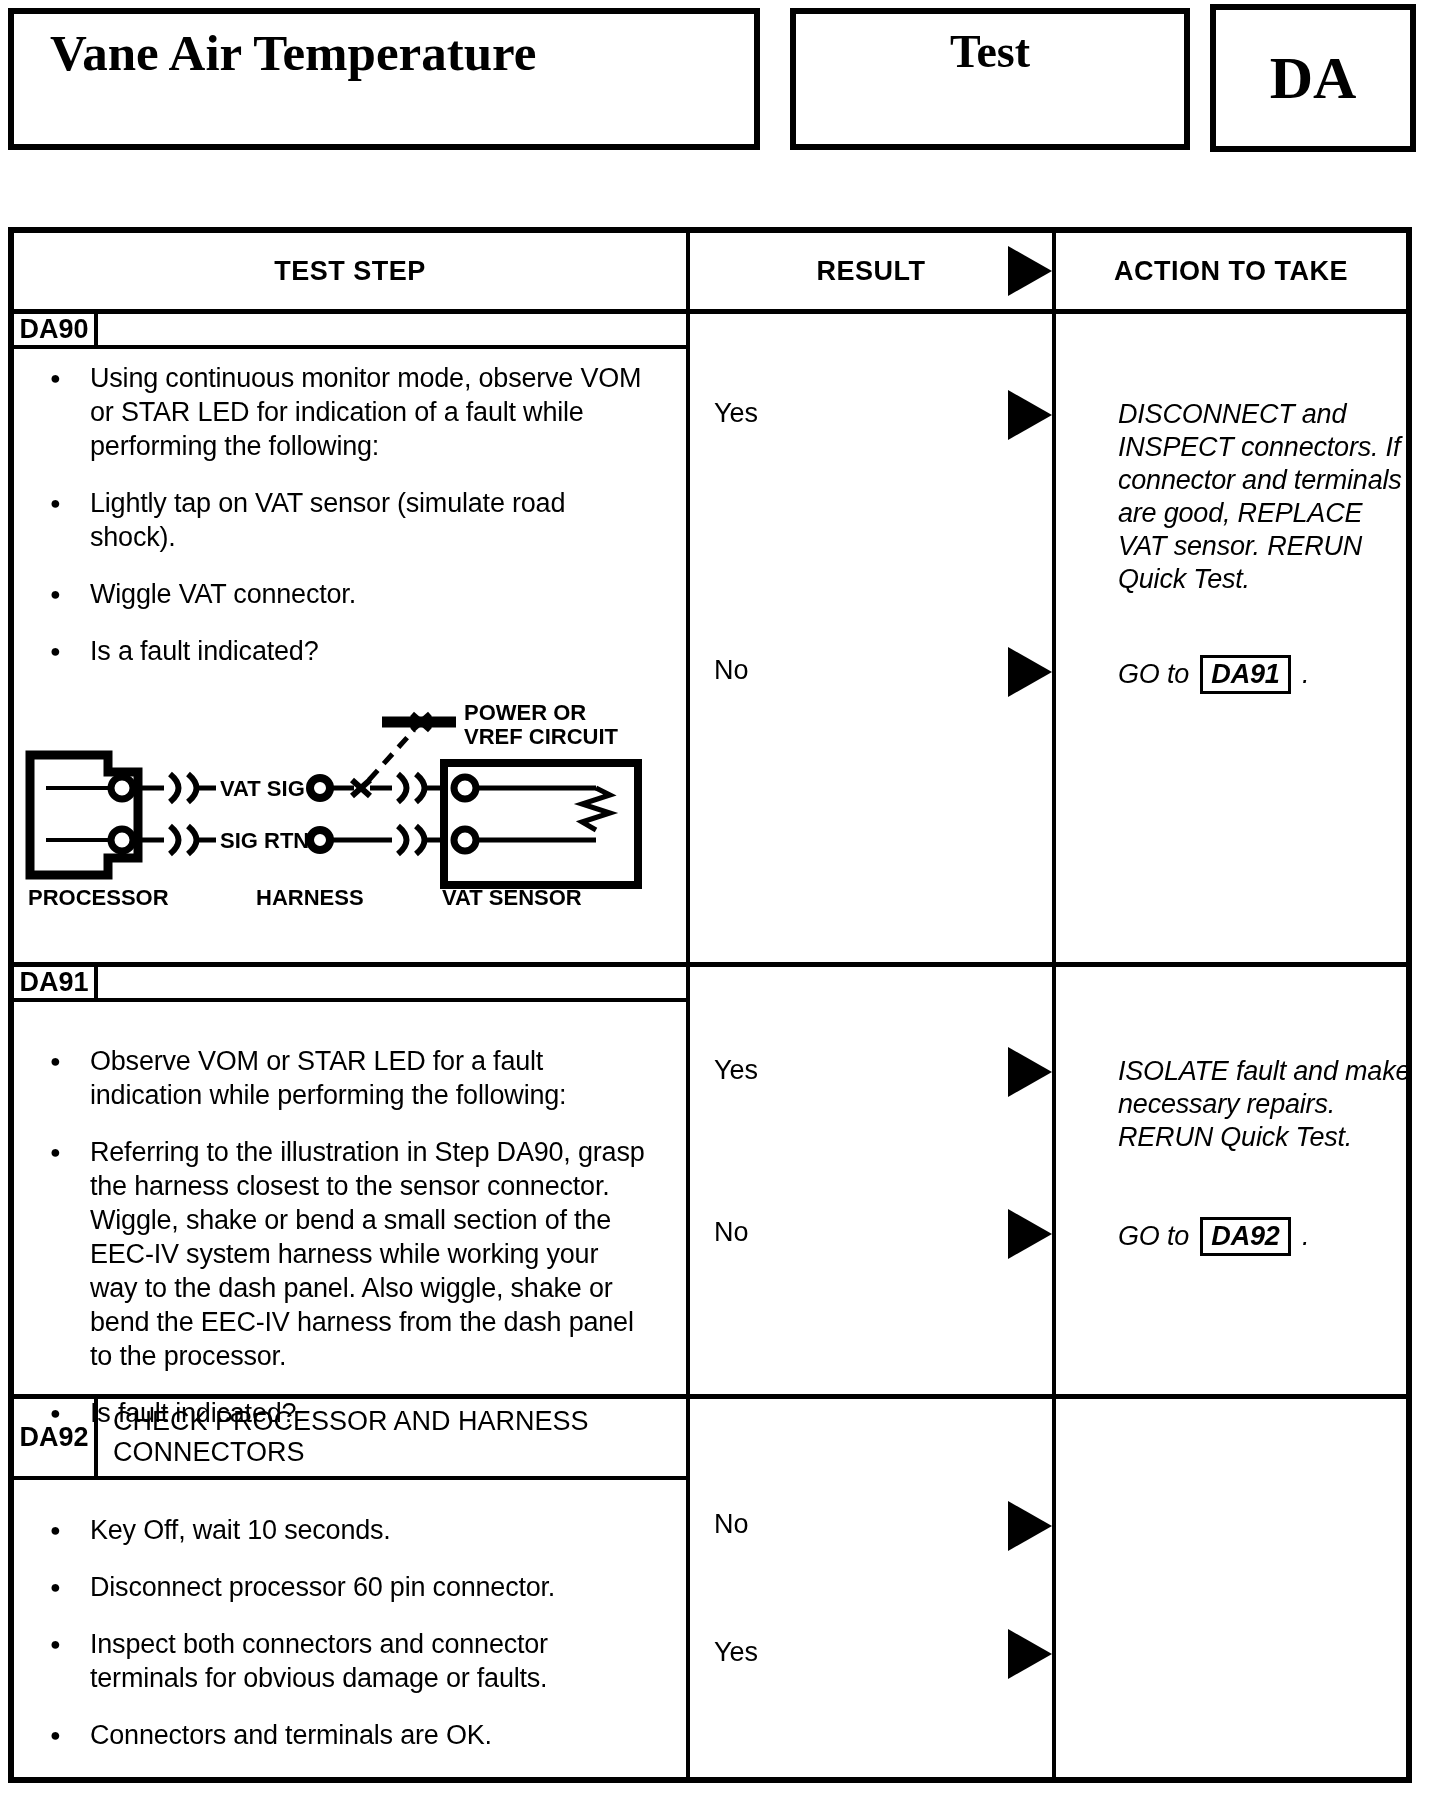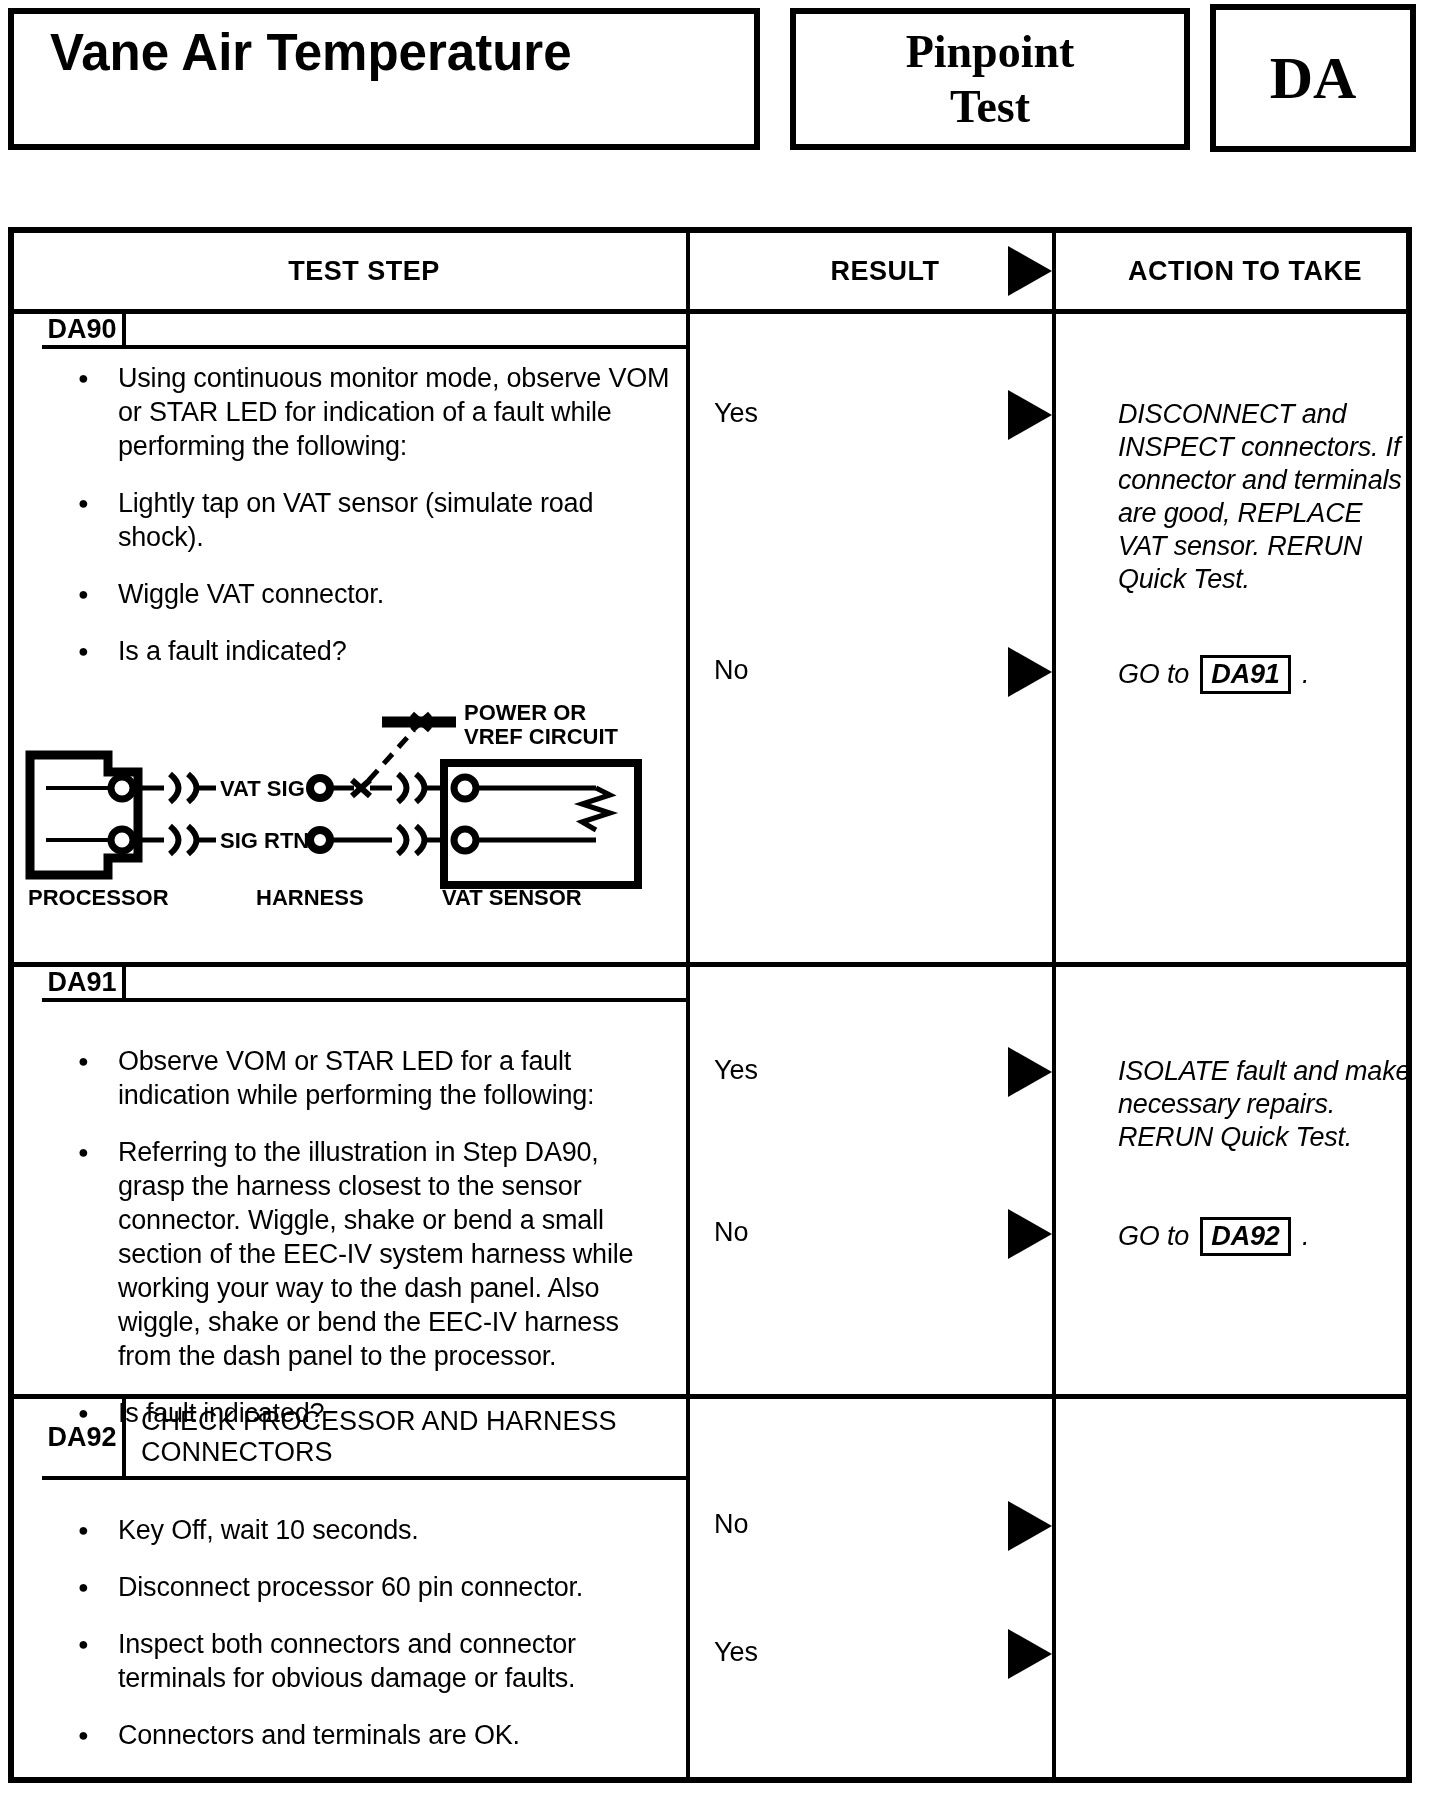--- a/index.html
+++ b/index.html
@@ -7,42 +7,42 @@
   .page {
     position: relative; width: 1440px; height: 1796px;
     background: #fff; color: #000;
     font-family: "Liberation Sans", sans-serif;
     overflow: hidden; margin: 0 auto;
   }
   
   .hbox { position: absolute; border: 6px solid #000; background:#fff; }
   .box-title {
     left: 8px; top: 8px; width: 752px; height: 142px;
-    font-family: Liberation Sans, sans-serif; font-weight: bold;
+    font-family: Liberation Serif, serif; font-weight: bold;
     font-size: 51px; line-height: 58px; padding: 10px 0 0 36px;
   }
   .box-pin {
     left: 790px; top: 8px; width: 400px; height: 142px;
     font-family: "Liberation Serif", serif; font-weight: bold;
     font-size: 46px; line-height: 55px; text-align: center; padding-top: 10px;
   }
   .box-da {
     left: 1210px; top: 4px; width: 206px; height: 148px;
     font-family: "Liberation Serif", serif; font-weight: bold;
     font-size: 60px; display: flex; align-items: center; justify-content: center;
   }
   
   .ptable {
     position: absolute; left: 8px; top: 227px; width: 1404px; height: 1556px;
     border: 6px solid #000; background: #fff;
     display: grid;
     grid-template-columns: 676px 366px 350px;
     grid-template-rows: 81px 653px 432px auto;
   }
-  .cell { position: relative; padding-left: 28px; }
+  .cell { position: relative; }
   .cb  { border-bottom: 5px solid #000; }
   .cr  { border-right: 4px solid #000; }
   .thead {
     display: flex; align-items: center; justify-content: center;
     font-weight: bold; font-size: 27px; letter-spacing: 0.5px;
   }
   .arrow {
     position: absolute; width: 0; height: 0;
     border-top: 25px solid transparent; border-bottom: 25px solid transparent;
     border-left: 44px solid #000;
@@ -75,21 +75,20 @@
 </style>
 </head>
 <body>
 
 <div class="page">
 
   <div class="hbox box-title">
     <div>Vane Air Temperature</div>
   </div>
   <div class="hbox box-pin">
-    <div>Pinpoint</div>
     <div>Test</div>
   </div>
   <div class="hbox box-da">
     <span>DA</span>
   </div>
 
   <div class="ptable">
 
     <div class="cell cb cr thead">
       <span>TEST STEP</span>

